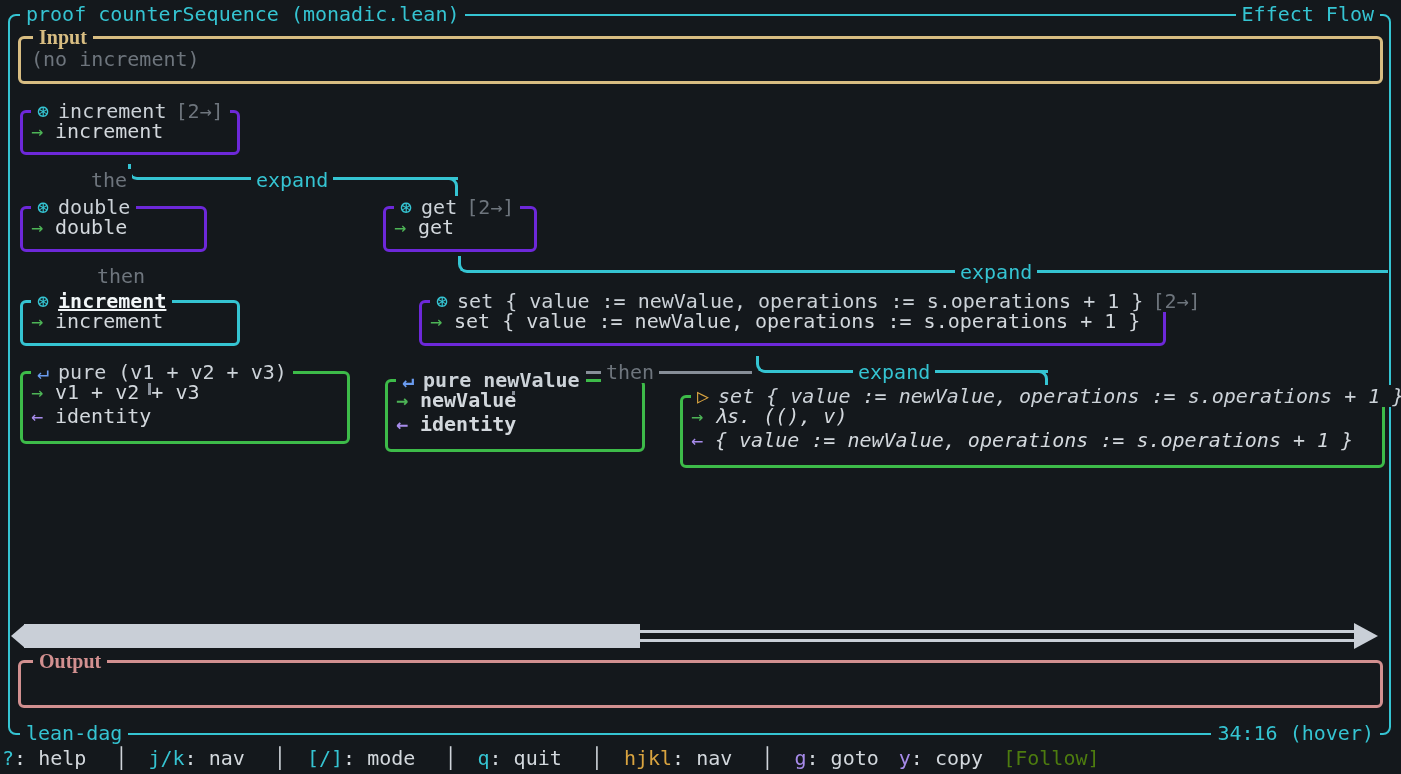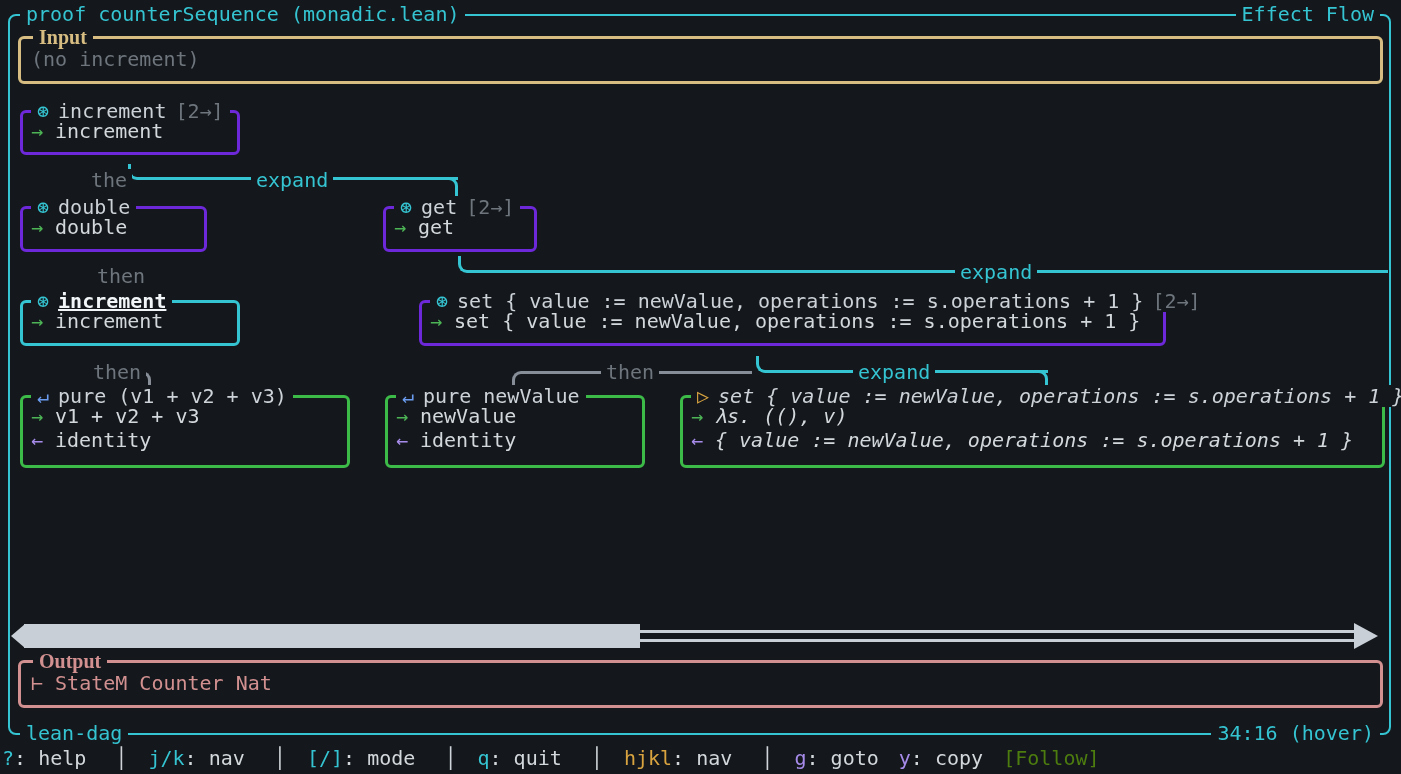--- a/index.html
+++ b/index.html
@@ -155,31 +155,31 @@
   <div class="overlay-label edge-label c-gray" style="left:88px; top:361px;">then</div>
   <div class="cl cl-gray-tr" style="left:133px; top:371px; width:18px; height:24px;"></div>
 
   <div class="cl cl-gray-tl" style="left:512px; top:371px; width:240px; height:24px;"></div>
   <div class="overlay-label edge-label c-gray" style="left:601px; top:361px;">then</div>
 
   <div class="cl cl-cyan-bl" style="left:756px; top:356px; width:292px; height:17px;"></div>
   <div class="cl cl-cyan-tr" style="left:1036px; top:370px; width:12px; height:25px;"></div>
   <div class="overlay-label edge-label c-cyan" style="left:853px; top:361px;">expand</div>
 
-  <div class="node green" style="left:20px; top:395px; width:330px; height:73px;">
+  <div class="node green" style="left:20px; top:371px; width:330px; height:73px;">
     <div class="overlay-label ntitle">
       <span class="nicon c-blue">↵</span><span class="nname">pure (v1 + v2 + v3)</span>
     </div>
     <div class="nbody">
       <div class="nrow"><span class="arr c-green">→</span><span>v1 + v2 + v3</span></div>
       <div class="nrow"><span class="arr c-purple">←</span><span>identity</span></div>
     </div>
   </div>
 
-  <div class="node green" style="left:385px; top:395px; width:260px; height:73px;">
+  <div class="node green" style="left:385px; top:379px; width:260px; height:73px;font-weight:bold;">
     <div class="overlay-label ntitle">
       <span class="nicon c-blue">↵</span><span class="nname">pure newValue</span>
     </div>
     <div class="nbody">
       <div class="nrow"><span class="arr c-green">→</span><span>newValue</span></div>
       <div class="nrow"><span class="arr c-purple">←</span><span>identity</span></div>
     </div>
   </div>
 
   <div class="node green" style="left:680px; top:395px; width:705px; height:73px;font-style:italic;">
@@ -193,21 +193,20 @@
   </div>
 
   <div class="sb-arrow-left"></div>
   <div class="sb-thumb"></div>
   <div class="sb-line sb-line-top"></div>
   <div class="sb-line sb-line-bot"></div>
   <div class="sb-arrow-right"></div>
 
   <div class="panel panel-output">
     <div class="overlay-label plabel c-salmon">Output</div>
-    <div class="pcontent c-salmon">⊢ StateM Counter Nat</div>
   </div>
 
   <div class="status-bar">
     <span class="sb-item"><span class="sb-key c-cyan">?</span><span class="sb-desc">help</span></span>
     <span class="sb-sep">│</span>
     <span class="sb-item"><span class="sb-key c-cyan">j/k</span><span class="sb-desc">nav</span></span>
     <span class="sb-sep">│</span>
     <span class="sb-item"><span class="sb-key c-cyan">[/]</span><span class="sb-desc">mode</span></span>
     <span class="sb-sep">│</span>
     <span class="sb-item"><span class="sb-key c-cyan">q</span><span class="sb-desc">quit</span></span>

